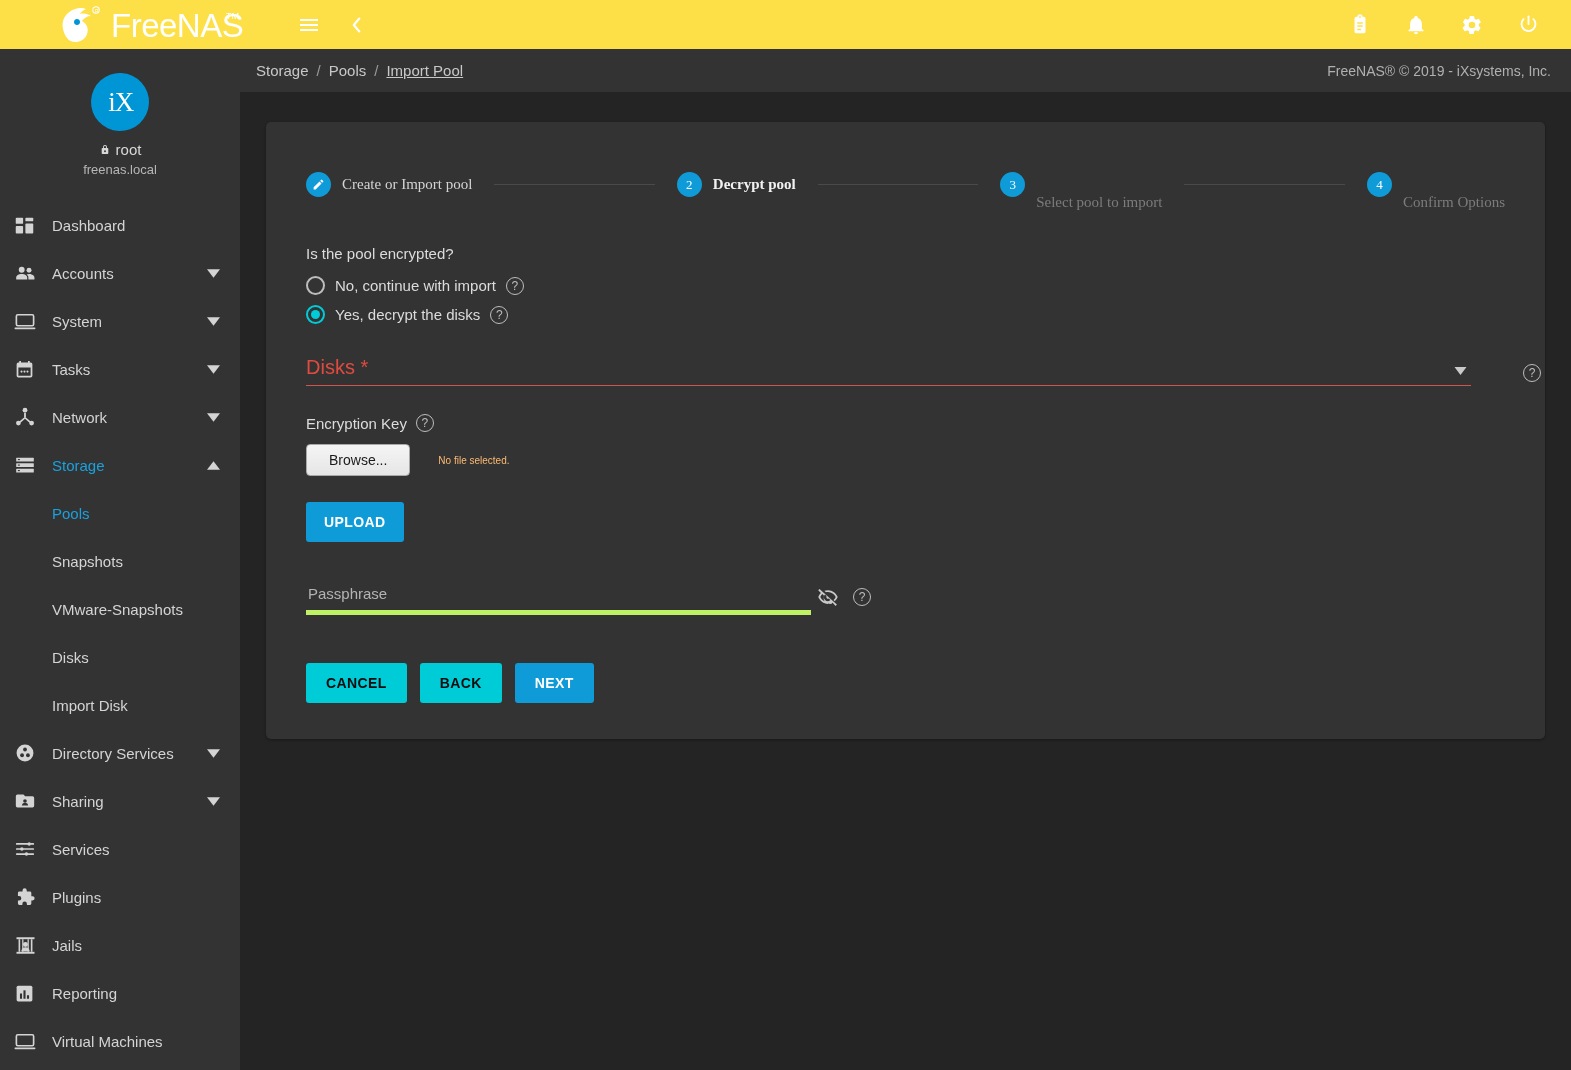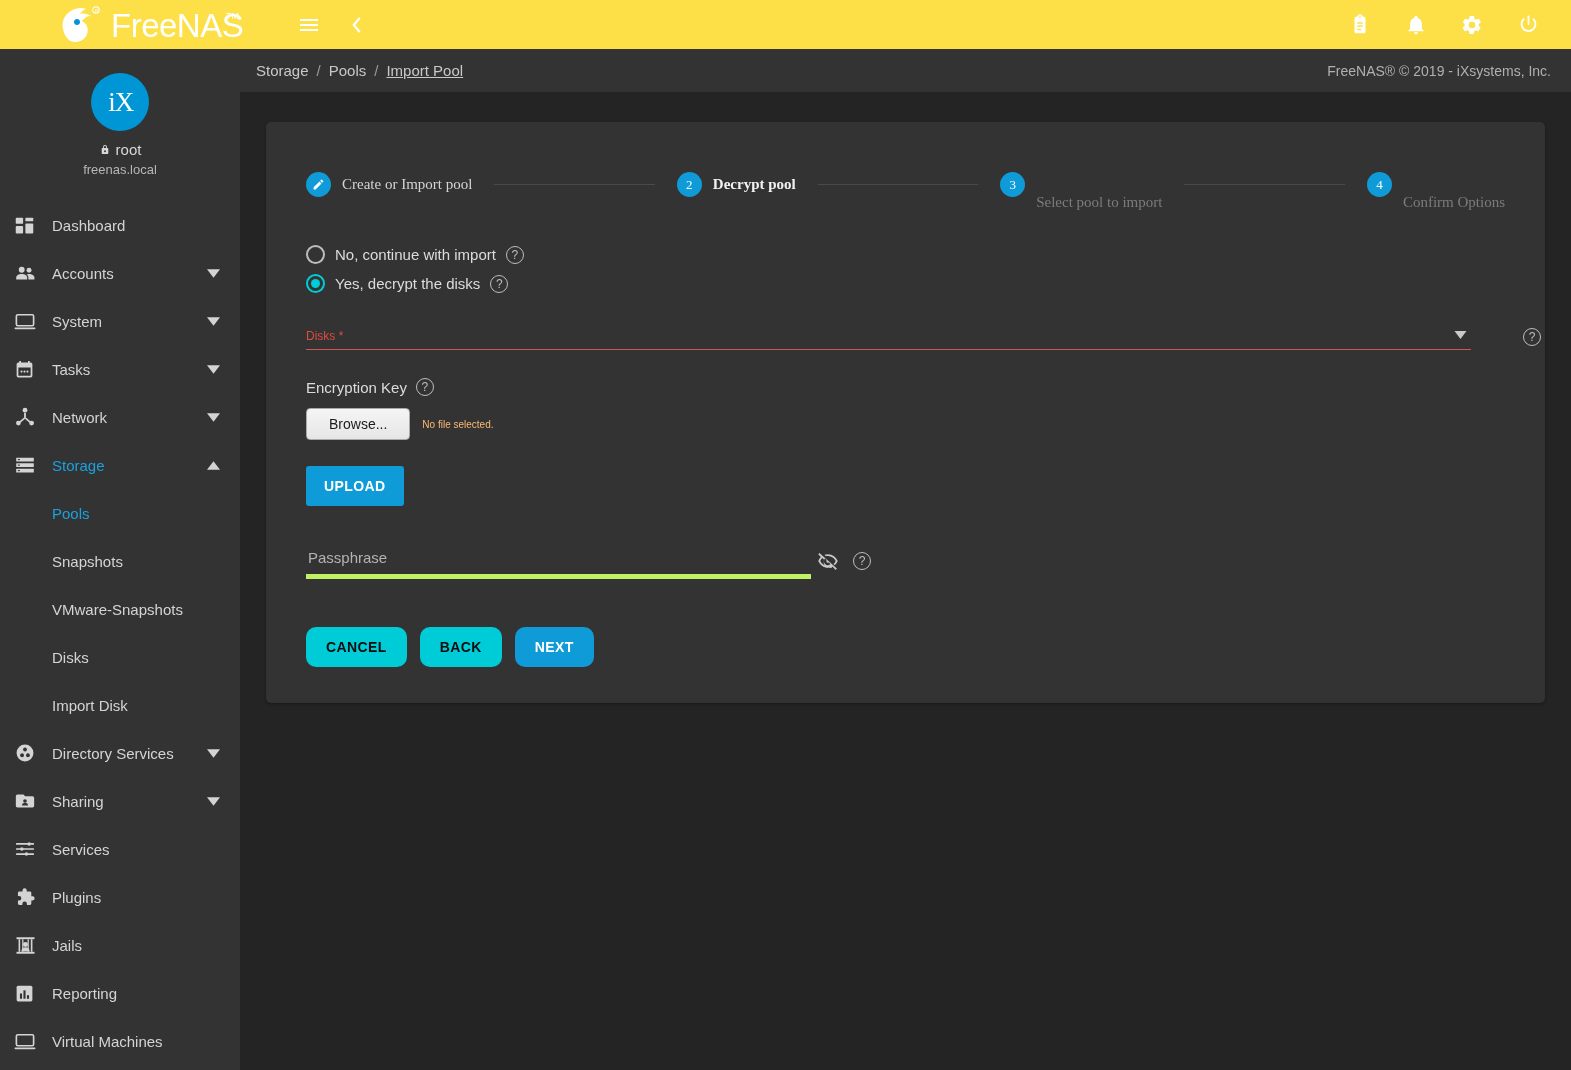--- a/index.html
+++ b/index.html
@@ -159,32 +159,32 @@
     cursor: pointer; flex: 0 0 18px;
   }
 
   .select-field { margin: 32px 0 4px 0; position: relative; }
   .select-row {
     display: flex; align-items: flex-end;
     border-bottom: 1px solid #d0554c;
     padding-bottom: 6px;
     width: 1165px;
   }
-  .select-label { color: #e04b3f; font-size: 12px; flex: 1; }
+  .select-label { color: #e04b3f; font-size: 20px; flex: 1; }
   .select-label .req { color: #e04b3f; }
   .select-caret { color: #c9c9c9; margin-right: 4px; }
   .select-help {
     position: absolute; right: -36px; bottom: 4px;
   }
 
   .enc-label {
     color: #dcdcdc; font-size: 15px; margin: 28px 0 12px 0;
     display: flex; align-items: center; gap: 9px;
   }
-  .file-row { display: flex; align-items: center; gap: 12px; }
+  .file-row { display: flex; align-items: center; gap: 28px; }
   .browse-btn {
     background: linear-gradient(#f5f5f5, #e6e6e6);
     border: 1px solid #a9a9a9; border-radius: 4px;
     color: #1a1a1a; font-size: 14px;
     padding: 7px 22px; cursor: pointer;
     font-family: "Liberation Sans", sans-serif;
   }
   .file-name { color: #fdba74; font-size: 10px; }
 
   .upload-btn {
@@ -209,21 +209,21 @@
     font-family: "Liberation Sans", sans-serif;
   }
   .pass-input::placeholder { color: #b3b3b3; opacity: 1; }
   .pass-icons {
     position: absolute; right: -60px; bottom: 2px;
     display: flex; align-items: center; gap: 14px;
   }
 
   .actions { display: flex; gap: 13px; margin-top: 48px; }
   .btn {
-    border: none; border-radius: 10px;
+    border: none; border-radius: 3px;
     font-size: 14px; font-weight: bold; letter-spacing: .4px;
     padding: 12px 20px; cursor: pointer;
     font-family: "Liberation Sans", sans-serif;
   }
   .btn-cancel, .btn-back { background: #00ccd8; color: #0c0c0c; }
   .btn-next { background: #0f9bd7; color: #fff; }
 </style>
 </head>
 <body>
 
@@ -547,20 +547,21 @@
         </div>
         <div class="step-line"></div>
 
         <div class="step pending">
           <span class="step-bullet">4</span>
           <span class="step-label">Confirm Options</span>
         </div>
       </div>
 
       
+      <div class="field-q">Is the pool encrypted?</div>
 
       
       <div class="radio-row">
         <span class="radio"></span>
         <span class="radio-label">No, continue with import</span>
         <span class="help-ico">?</span>
       </div>
 
       
       <div class="radio-row">

